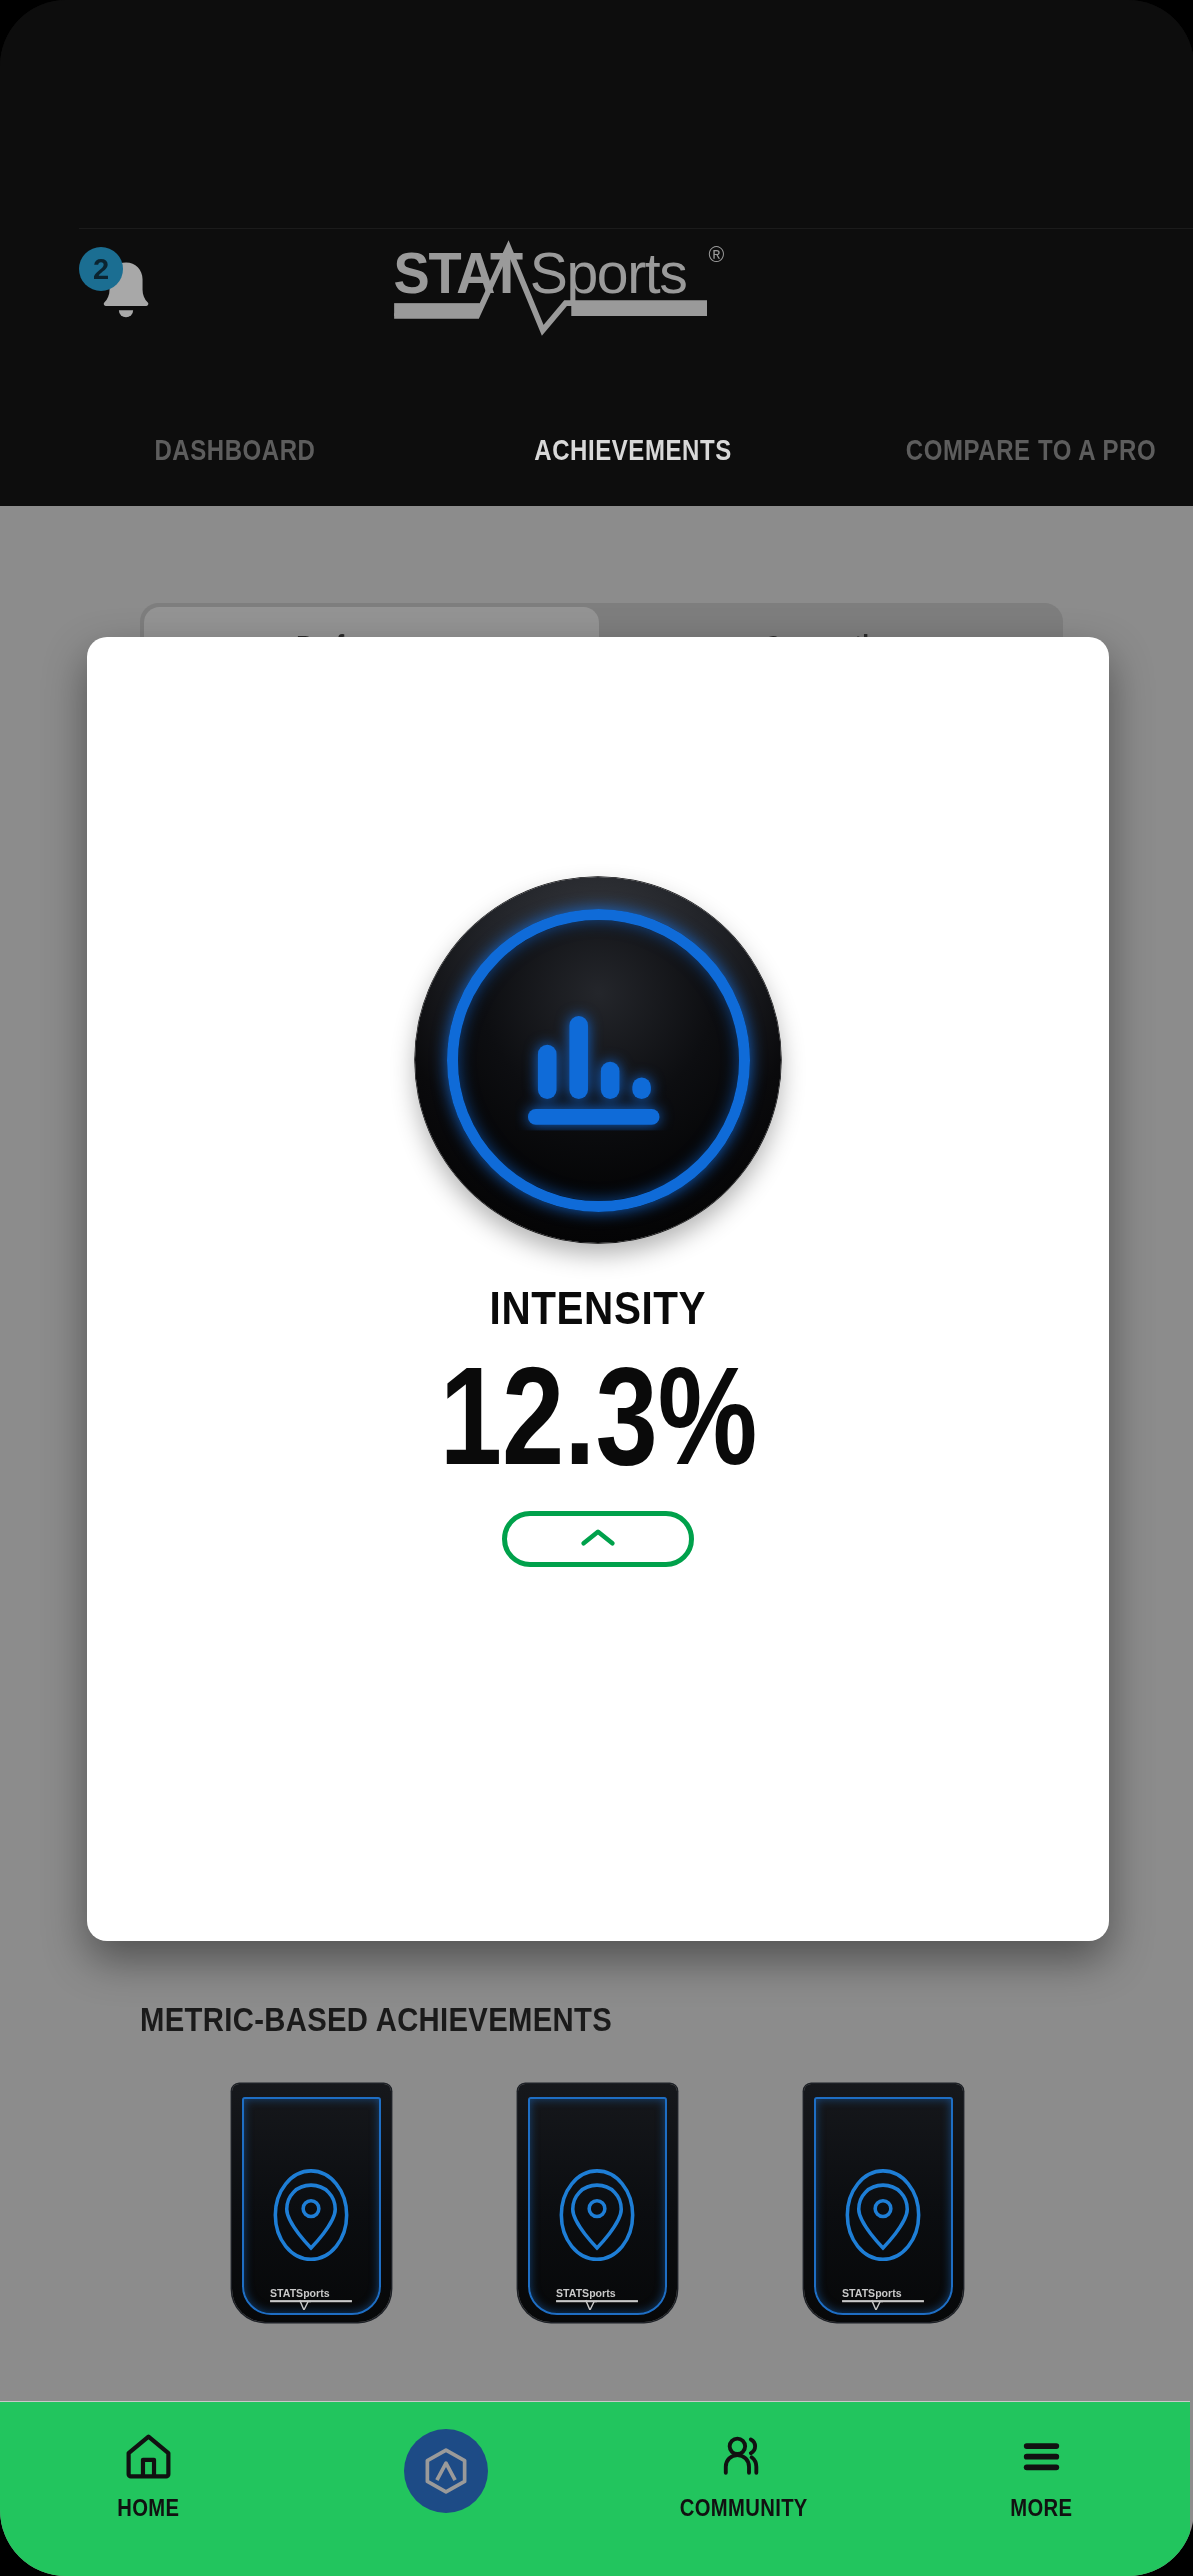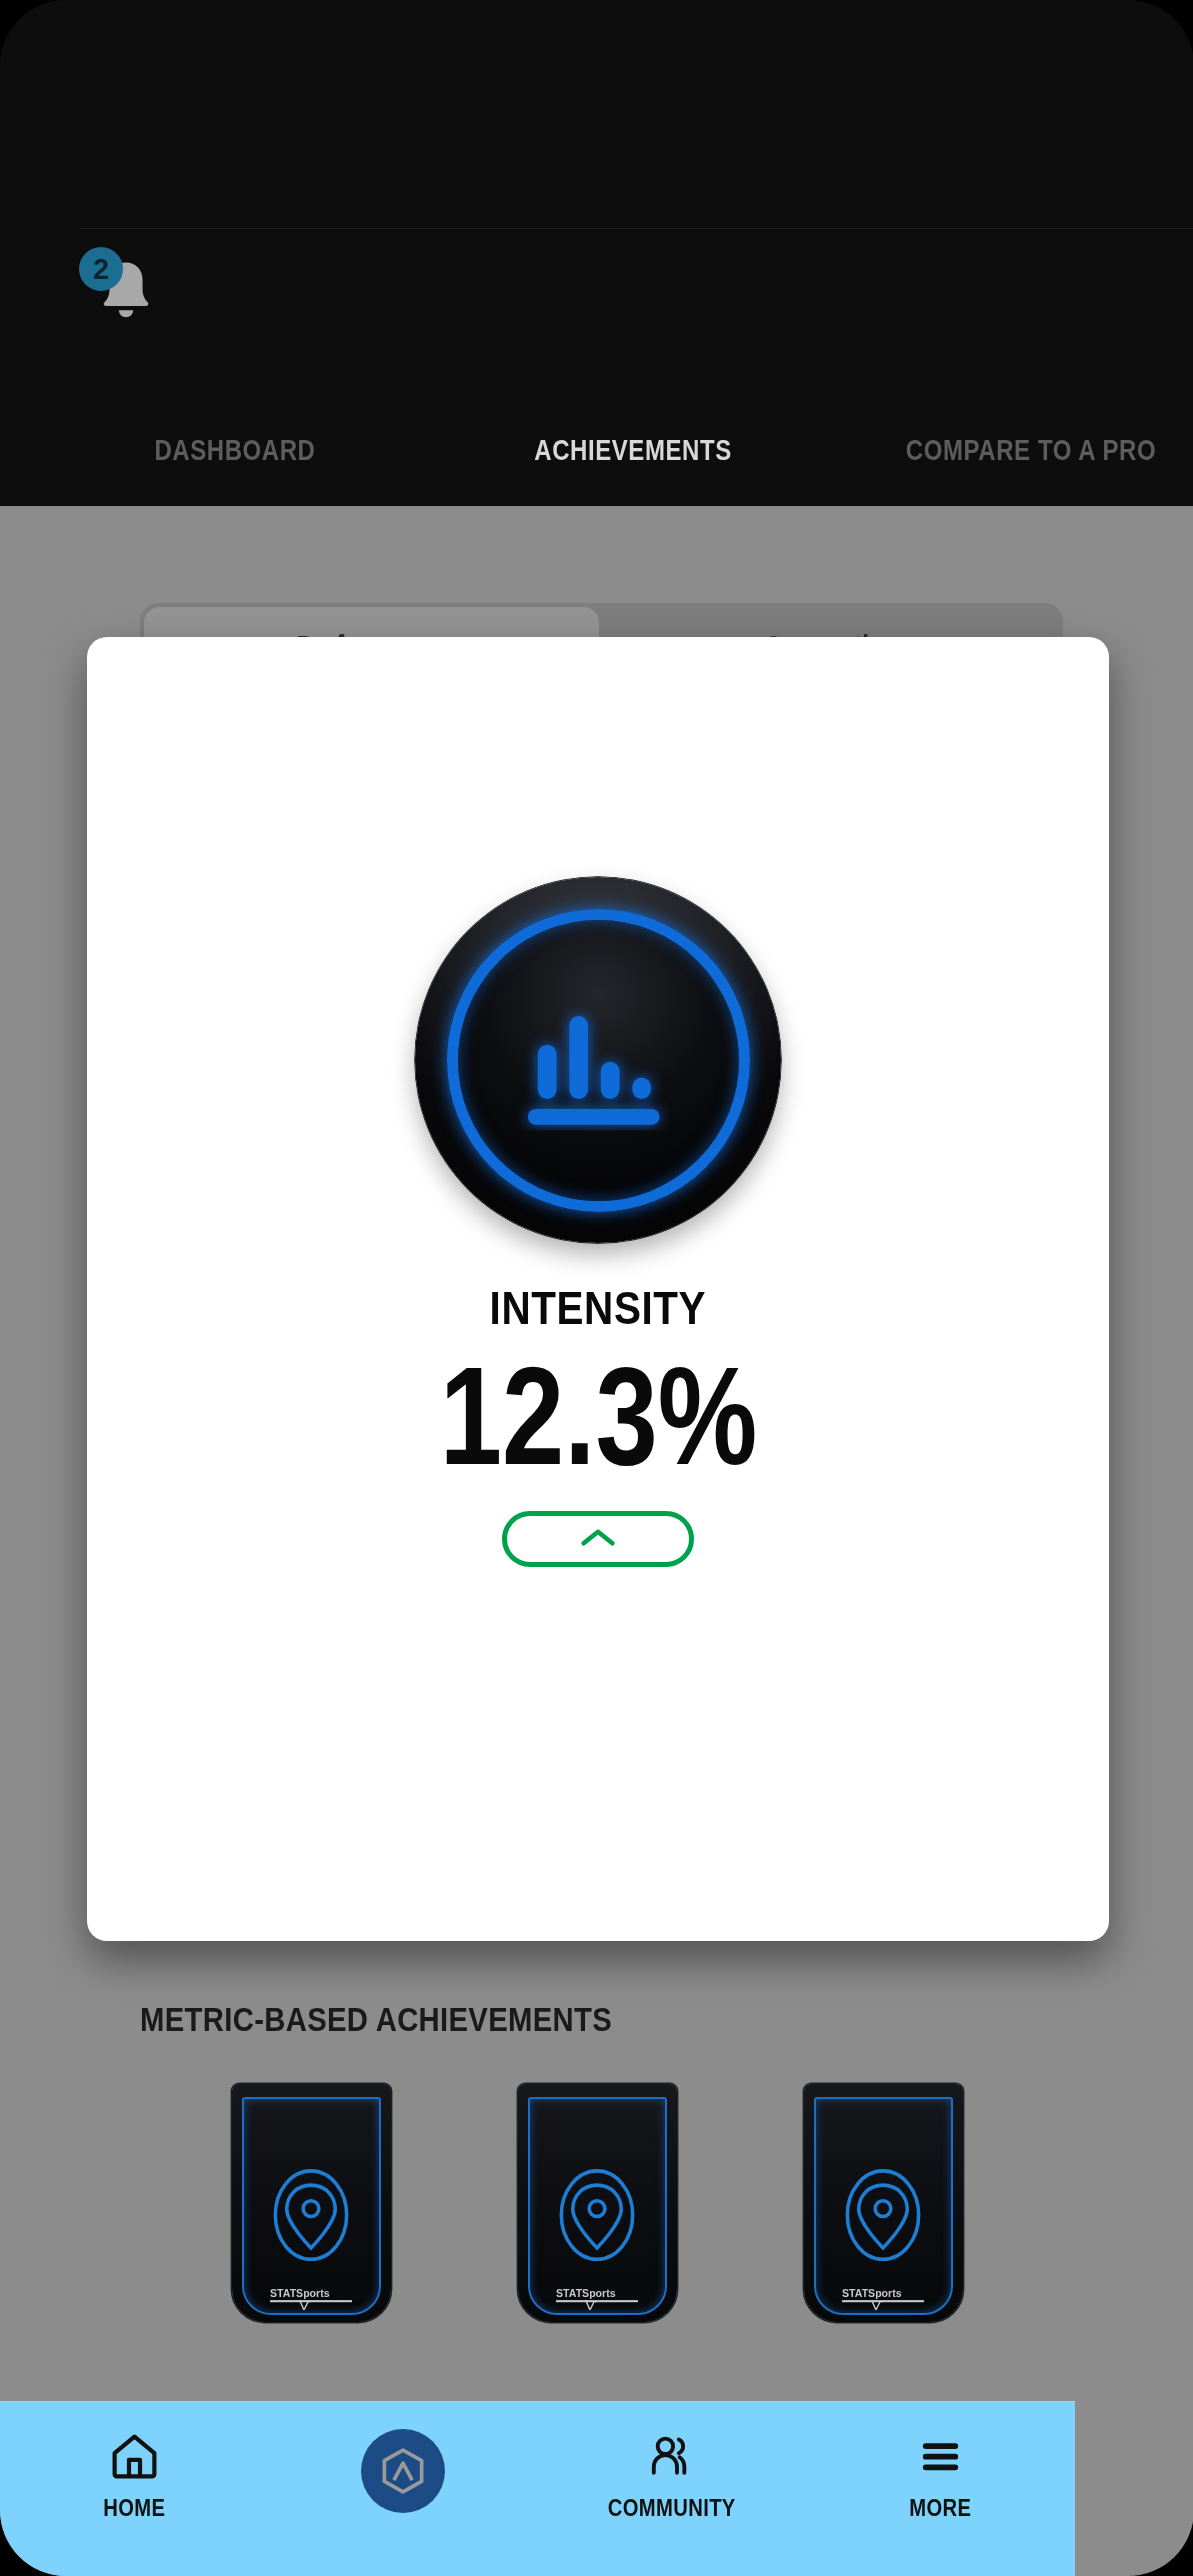--- a/index.html
+++ b/index.html
@@ -109,22 +109,22 @@
     border:2.1px solid #1e6ec4;border-radius:2.9px 2.9px 29px 29px;
     box-shadow:0 0 10px rgba(30,110,196,.55) inset;
   }
   .ach-pin{position:absolute;left:50%;top:84px;transform:translateX(-50%);}
   .ach-logo{
     position:absolute;left:0;bottom:10px;width:100%;text-align:center;
   }
 
   
   #bottomnav{
-    position:absolute;left:0;top:1895px;width:1075px;height:175px;
-    background:#7dd3fc;border-top:1.4px solid #c9c9c9;
+    position:absolute;left:0;top:1895px;width:1190px;height:175px;
+    background:#22c55e;border-top:1.4px solid #c9c9c9;
     display:flex;align-items:flex-start;
     z-index:4;
   }
   .nav-item{
     flex:1;display:flex;flex-direction:column;align-items:center;
     padding-top:23px;
   }
   .nav-ico{height:63px;display:flex;align-items:center;justify-content:center;}
   .nav-lbl{
     margin-top:7.2px;font-size:23px;font-weight:bold;letter-spacing:0.4px;
@@ -335,20 +335,30 @@
     <div id="bell-wrap">
       <span class="bell-glyph">
         <svg width="62" height="72" viewBox="0 0 26 30" fill="#a8a8a8">
           <path d="M13 2.2 c-3.9 0-6.9 3.1-6.9 7 v4.4 c0 2.1-.8 4-2.2 5.4 -.5.5-.15 1.4 .57 1.4 h17.1 c.72 0 1.07-.9 .57-1.4 -1.4-1.4-2.2-3.3-2.2-5.4 V9.2 c0-3.9-3-7-6.9-7 Z"></path>
           <path d="M10 22.2 h6 a3 3 0 0 1 -6 0 Z"></path>
         </svg>
       </span>
       <span id="bell-badge">2</span>
     </div>
 
+    <div id="logo">
+      <svg width="429" height="100" viewBox="0 0 300 70">
+        <text x="8" y="40" font-family="Liberation Sans, sans-serif" font-size="40" font-weight="bold" fill="#9a9a9a" letter-spacing="-1" transform="scale(0.95 1)">STAT</text>
+        <text x="103" y="40" font-family="Liberation Sans, sans-serif" font-size="40" font-weight="normal" fill="#9a9a9a" letter-spacing="-1">Sports</text>
+        <text x="228" y="18" font-family="Liberation Sans, sans-serif" font-size="15" fill="#9a9a9a">®</text>
+        <rect x="8" y="47" width="60" height="9" fill="#9a9a9a"></rect>
+        <rect x="132" y="47" width="95" height="9" fill="#9a9a9a"></rect>
+        <path d="M8 56 h58 L88 8 L112 66 L128 47 h99" fill="none" stroke="#9a9a9a" stroke-width="4" stroke-linejoin="miter"></path>
+      </svg>
+    </div>
 
     <div id="tabs">
       <div class="tab inactive">DASHBOARD</div>
       <div class="tab active">ACHIEVEMENTS</div>
       <div class="tab inactive">COMPARE TO A PRO</div>
     </div>
 
   </div>
 
 </div>

